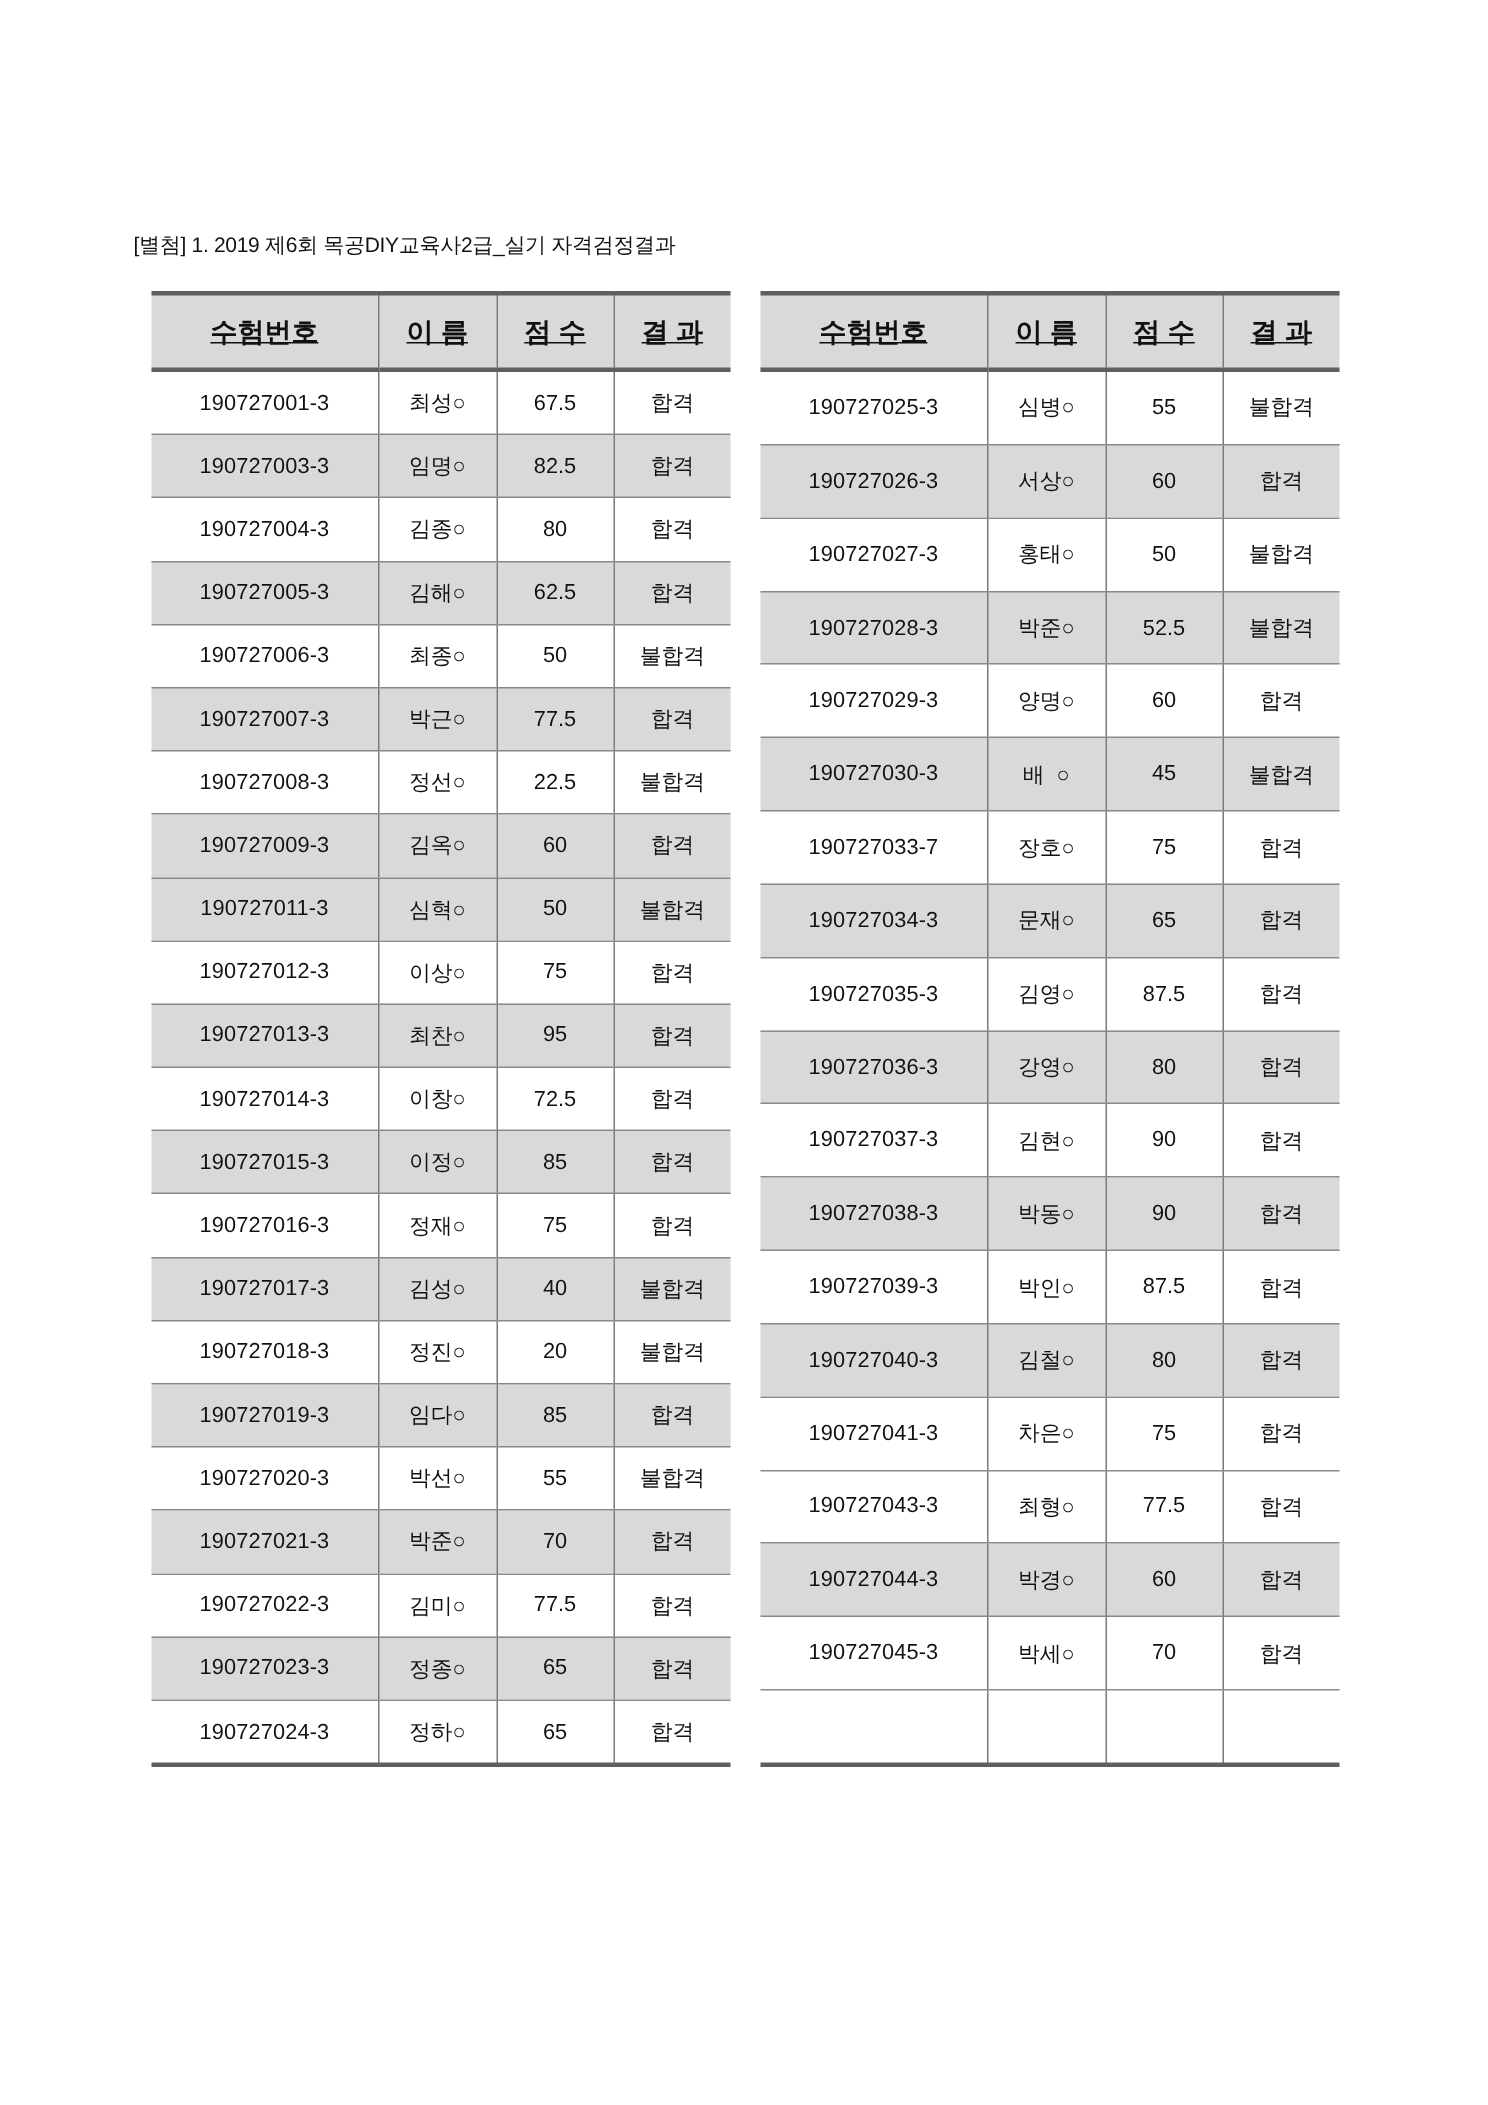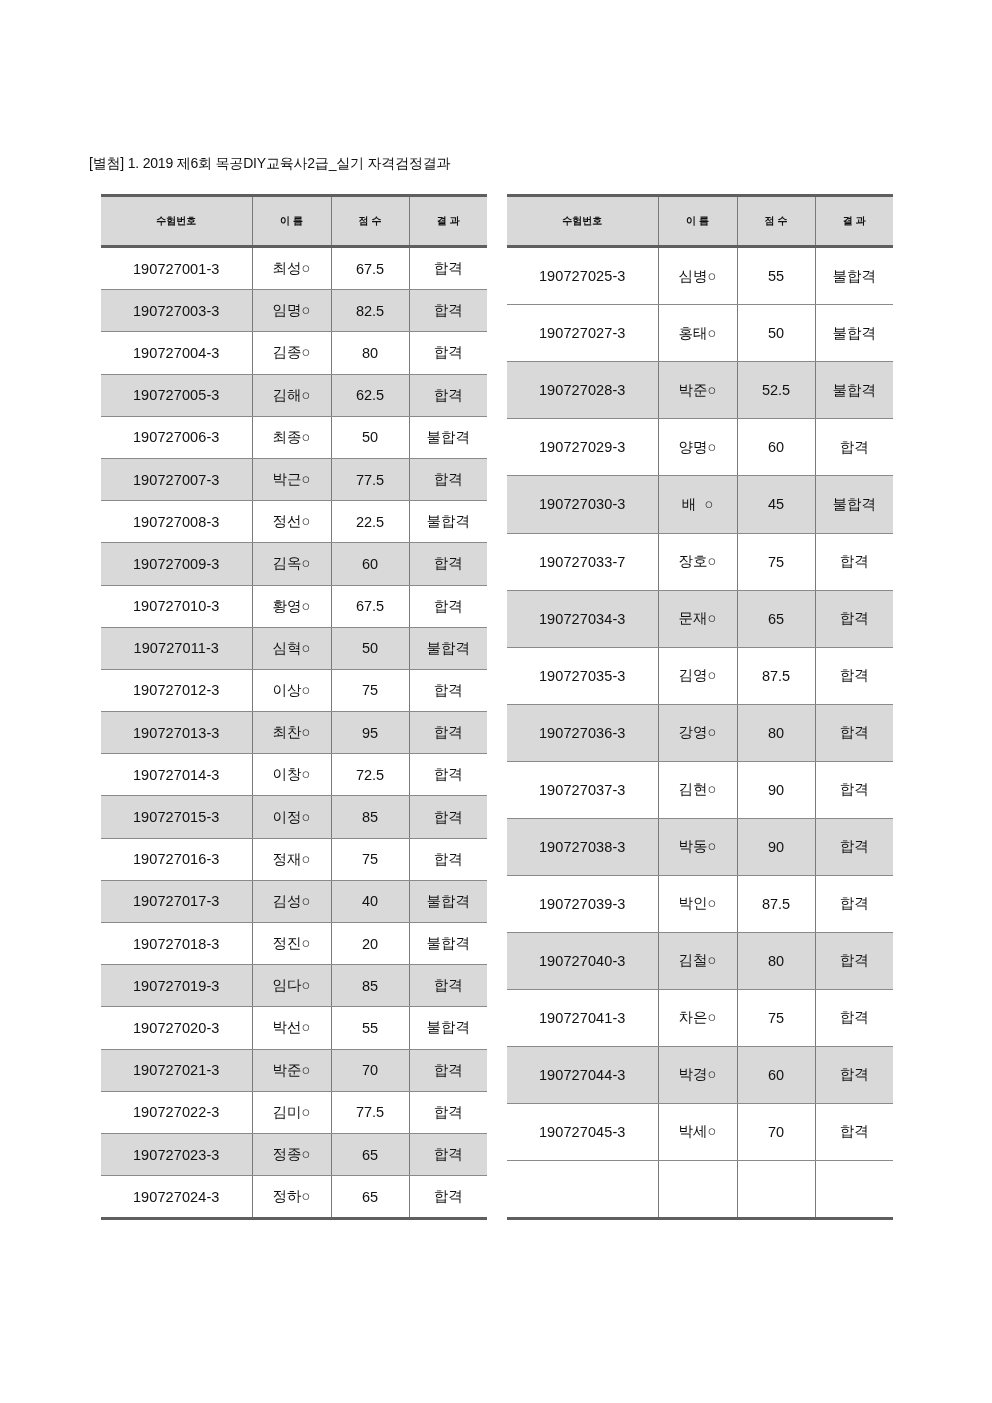--- a/index.html
+++ b/index.html
@@ -47,29 +47,30 @@
     border-top: 3px solid #5f5f5f;
     border-bottom: 3px solid #5f5f5f;
   }
   table.result-table col.c-id    { width: 151px; }
   table.result-table col.c-name  { width: 79px; }
   table.result-table col.c-score { width: 78px; }
   table.result-table col.c-res   { width: 78px; }
 
   table.result-table thead th {
     background: #d9d9d9;
-    font-size: 10px;
+    font-size: 18px;
     font-weight: bold;
     height: 48px;
     padding: 0;
     text-align: center;
     vertical-align: middle;
     border-right: 1px solid #7a7a7a;
     border-bottom: 3px solid #5f5f5f;
     color: #111111;
+    text-decoration: underline;
   }
   table.result-table thead th:last-child { border-right: none; margin-left: 33px; }
 
   table.result-table tbody td {
     height: 41.2px;
     padding: 0;
     font-size: 14.5px;
     text-align: center;
     vertical-align: middle;
     border-right: 1px solid #7a7a7a;
@@ -149,26 +150,20 @@
             <td>정선○</td>
             <td>22.5</td>
             <td>불합격</td>
           </tr>
           <tr class="shaded">
             <td class="cell-id">190727009-3</td>
             <td>김옥○</td>
             <td>60</td>
             <td>합격</td>
           </tr>
-          <tr class="plain">
-            <td class="cell-id">190727010-3</td>
-            <td>황영○</td>
-            <td>67.5</td>
-            <td>합격</td>
-          </tr>
           <tr class="shaded">
             <td class="cell-id">190727011-3</td>
             <td>심혁○</td>
             <td>50</td>
             <td>불합격</td>
           </tr>
           <tr class="plain">
             <td class="cell-id">190727012-3</td>
             <td>이상○</td>
             <td>75</td>
@@ -264,20 +259,26 @@
           <th>결 과</th>
         </tr>
       </thead>
       <tbody id="tbody-right">
           <tr class="plain">
             <td class="cell-id">190727025-3</td>
             <td>심병○</td>
             <td>55</td>
             <td>불합격</td>
           </tr>
+          <tr class="shaded">
+            <td class="cell-id">190727026-3</td>
+            <td>서상○</td>
+            <td>60</td>
+            <td>합격</td>
+          </tr>
           <tr class="plain">
             <td class="cell-id">190727027-3</td>
             <td>홍태○</td>
             <td>50</td>
             <td>불합격</td>
           </tr>
           <tr class="shaded">
             <td class="cell-id">190727028-3</td>
             <td>박준○</td>
             <td>52.5</td>
@@ -340,20 +341,26 @@
           <tr class="shaded">
             <td class="cell-id">190727040-3</td>
             <td>김철○</td>
             <td>80</td>
             <td>합격</td>
           </tr>
           <tr class="plain">
             <td class="cell-id">190727041-3</td>
             <td>차은○</td>
             <td>75</td>
+            <td>합격</td>
+          </tr>
+          <tr class="plain">
+            <td class="cell-id">190727043-3</td>
+            <td>최형○</td>
+            <td>77.5</td>
             <td>합격</td>
           </tr>
           <tr class="shaded">
             <td class="cell-id">190727044-3</td>
             <td>박경○</td>
             <td>60</td>
             <td>합격</td>
           </tr>
           <tr class="plain">
             <td class="cell-id">190727045-3</td>

